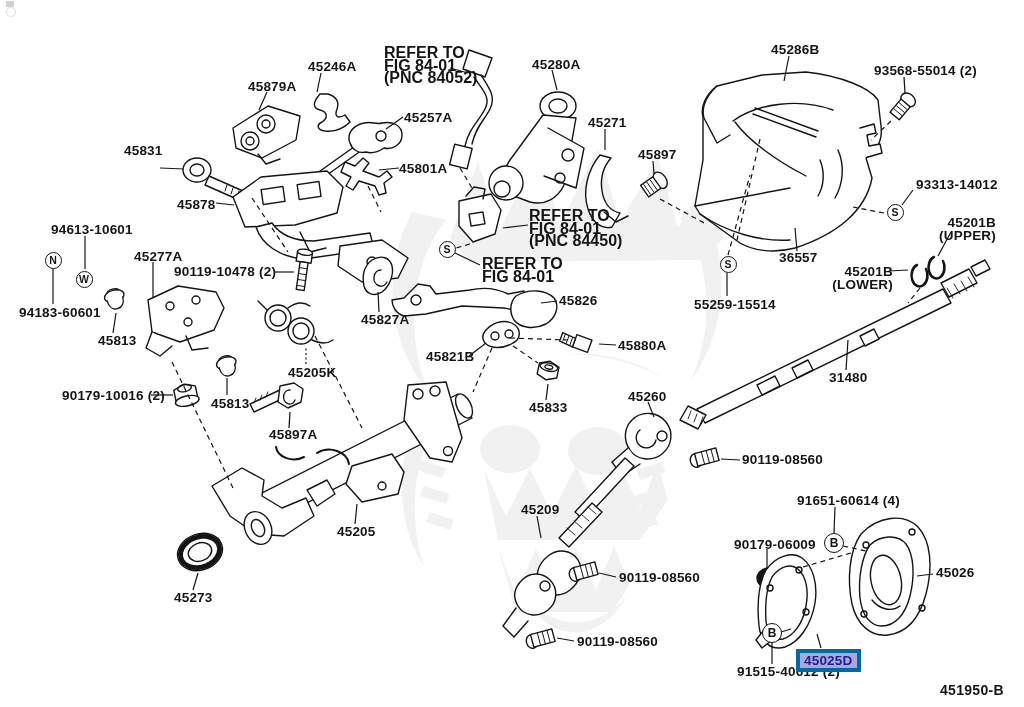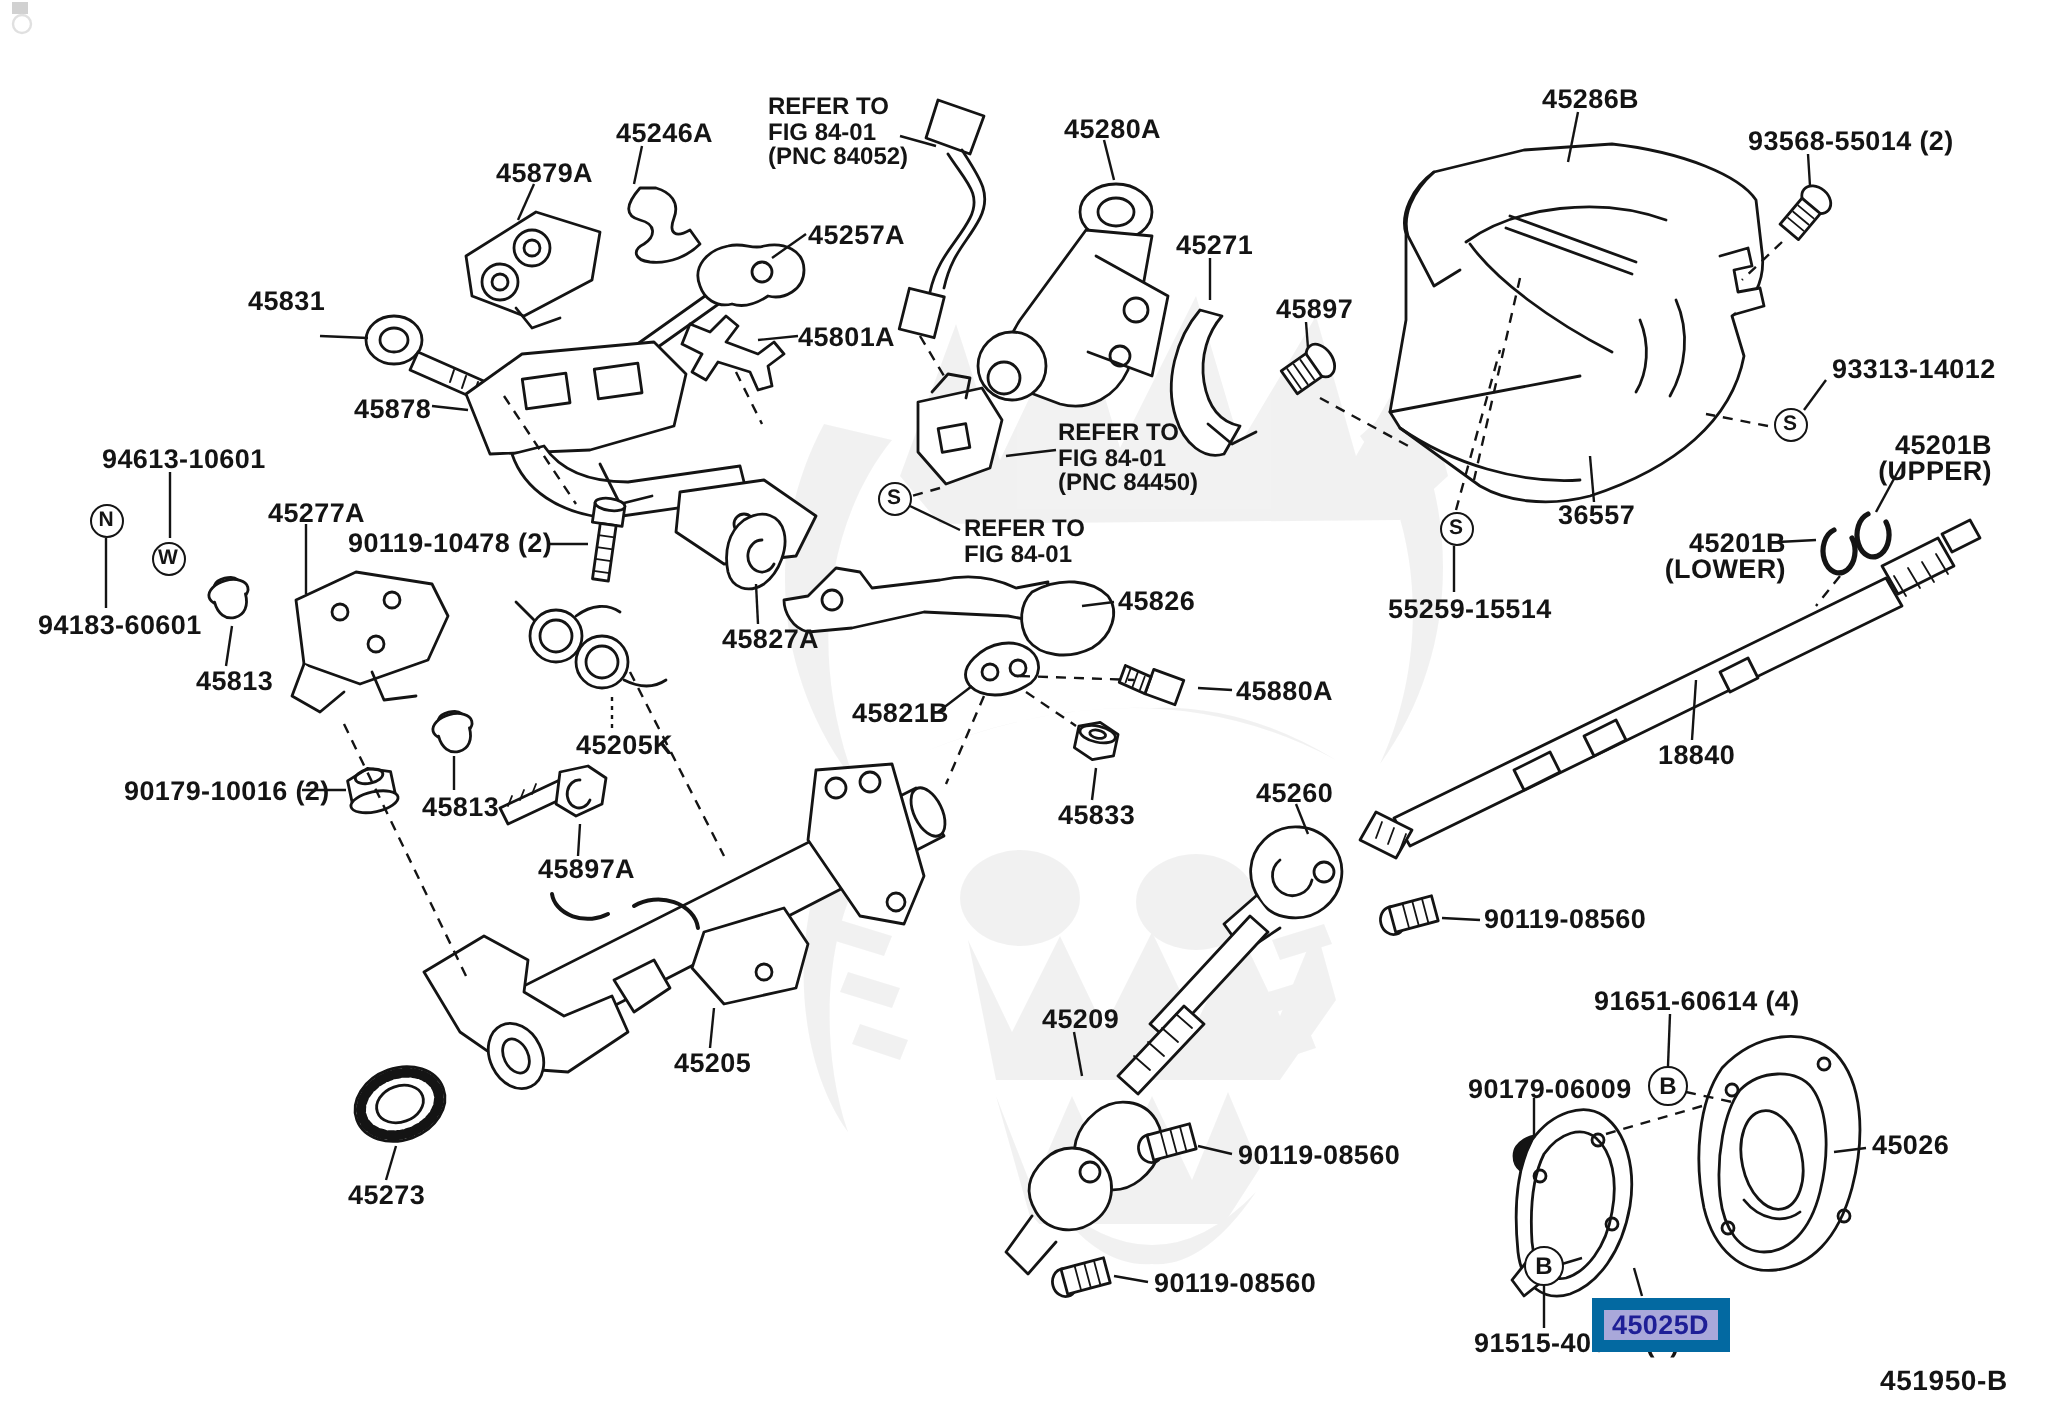--- a/index.html
+++ b/index.html
@@ -1,27 +1,27 @@
 <!DOCTYPE html>
 <html><head>
 <meta charset="utf-8">
 <style>
   html,body{margin:0;padding:0;background:#fff;}
   #stage{position:relative;width:1024px;height:707px;background:#ffffff;overflow:hidden;
          font-family:"Liberation Sans",sans-serif;}
   #art{position:absolute;left:0;top:0;}
   .lbl{position:absolute;font-weight:bold;font-size:13.5px;line-height:13px;color:#141414;
        letter-spacing:0.2px;white-space:pre-line;}
-  .sm{font-size:12px;line-height:12.5px;letter-spacing:0;}
+  .sm{font-size:16px;line-height:12.5px;letter-spacing:0;}
   .ctr{text-align:right;}
   .marker{position:absolute;box-sizing:border-box;width:17px;height:17px;border:1.8px solid #141414;
           border-radius:50%;background:#fff;display:flex;align-items:center;justify-content:center;
           font-weight:bold;font-size:10.5px;line-height:1;color:#141414;}
   .marker.big{width:20px;height:20px;font-size:12px;}
-  .hl{background:#a9a8da;border:6px solid #0369a1;color:#1e1e96;padding:1px 4px 0 4px;
+  .hl{background:#a9a8da;border:4px solid #0369a1;color:#1e1e96;padding:1px 4px 0 4px;
       font-size:13.5px;line-height:14px;letter-spacing:0.2px;}
   .figcode{position:absolute;font-weight:bold;font-size:14px;color:#141414;letter-spacing:0.3px;}
 </style>
 </head>
 <body>
 
 <div id="stage">
 
   <svg id="art" width="1024" height="707" viewBox="0 0 1024 707">
 
@@ -423,21 +423,21 @@
   <div class="lbl" style="left:638px;top:148px">45897</div>
   <div class="lbl" style="left:771px;top:43px">45286B</div>
   <div class="lbl" style="left:874px;top:64px">93568-55014 (2)</div>
   <div class="lbl" style="left:916px;top:178px">93313-14012</div>
   <div class="lbl ctr" style="left:934px;top:216px;width:62px">45201B
 (UPPER)</div>
   <div class="lbl" style="left:779px;top:251px">36557</div>
   <div class="lbl ctr" style="left:831px;top:265px;width:62px">45201B
 (LOWER)</div>
   <div class="lbl" style="left:694px;top:298px">55259-15514</div>
-  <div class="lbl" style="left:829px;top:371px">18840</div>
+  <div class="lbl" style="left:829px;top:371px">31480</div>
   <div class="lbl" style="left:797px;top:494px">91651-60614 (4)</div>
   <div class="lbl" style="left:734px;top:538px">90179-06009</div>
   <div class="lbl" style="left:936px;top:566px">45026</div>
   <div class="lbl" style="left:737px;top:665px">91515-40612 (2)</div>
 
   <div class="lbl hl" style="left:796px;top:649px">45025D</div>
 
   <div class="figcode" style="left:940px;top:682px">451950-B</div>
 
   <div class="marker" style="left:44.5px;top:251.5px">N</div>

